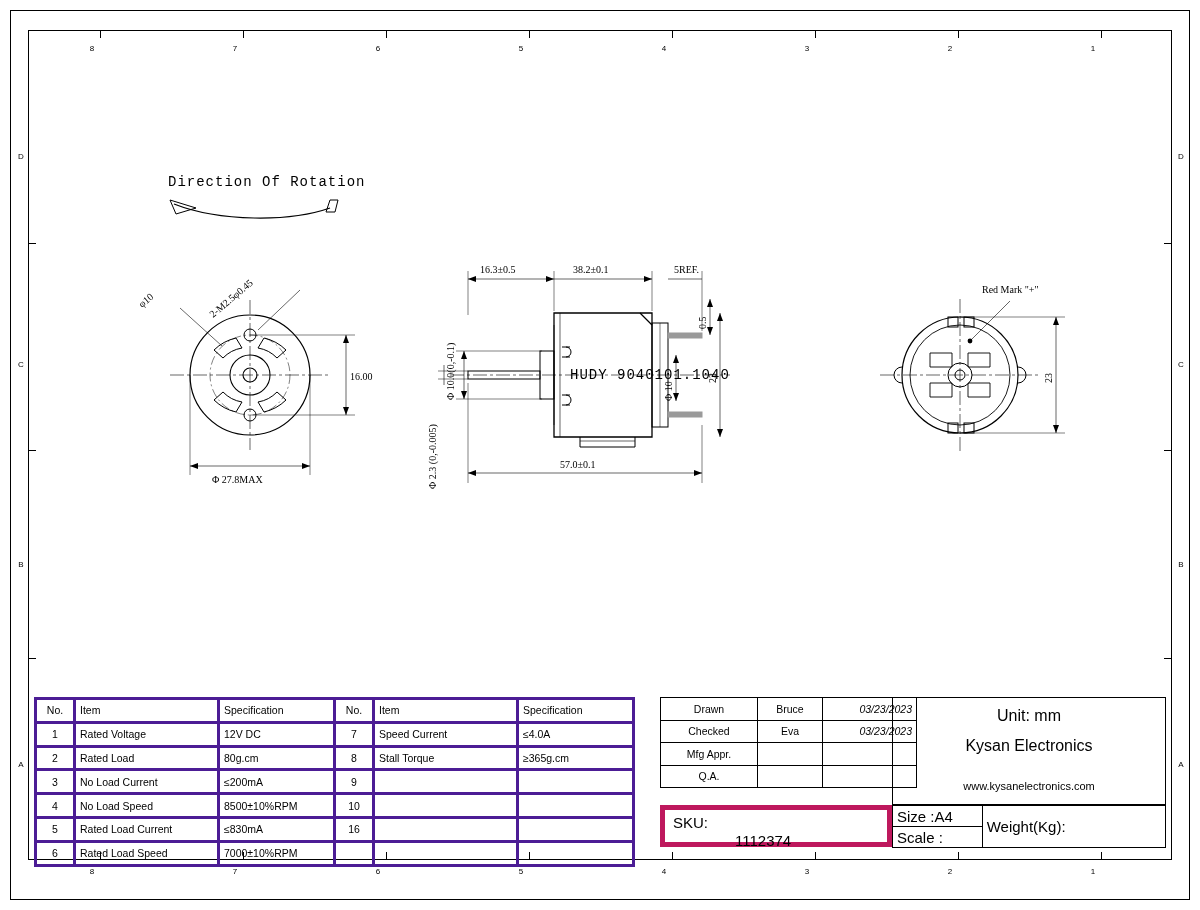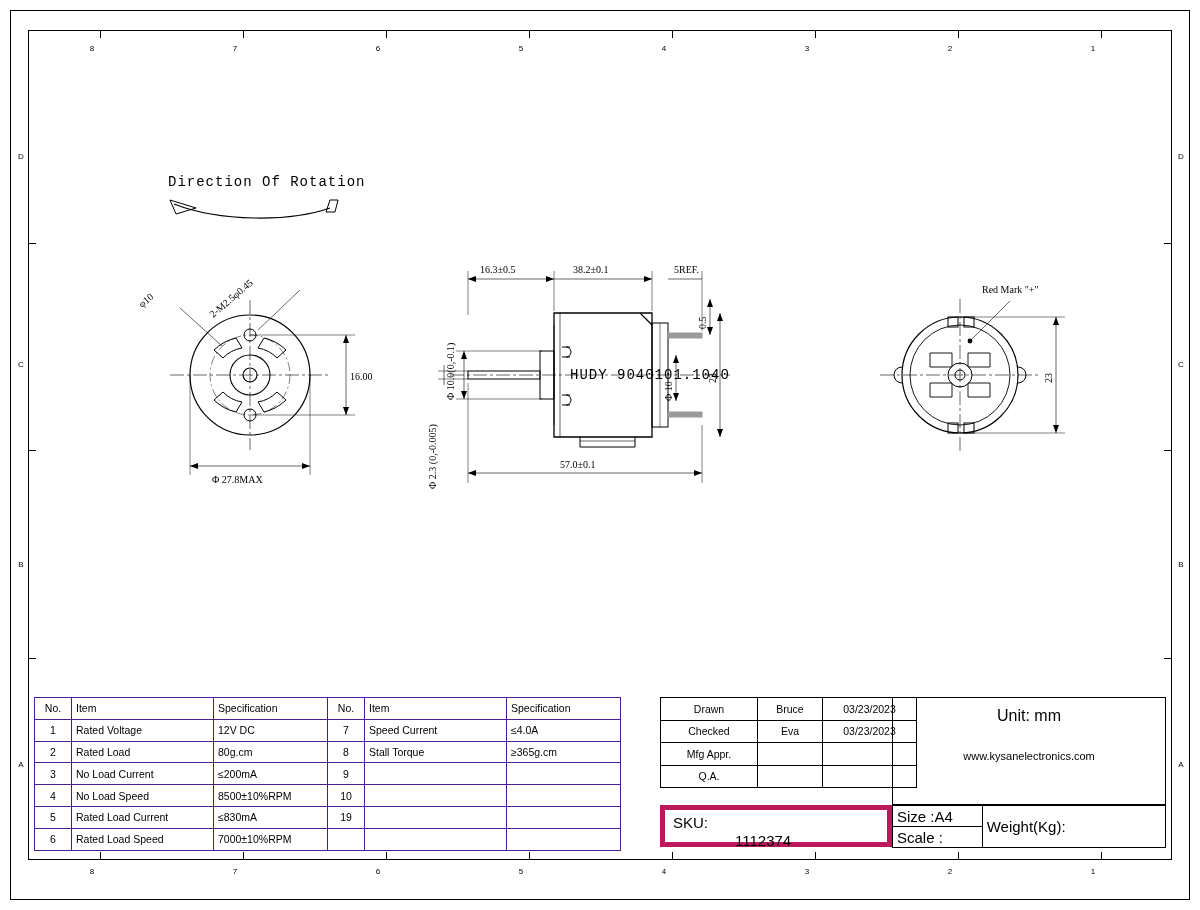--- a/index.html
+++ b/index.html
@@ -16,34 +16,34 @@
   
   .draw{position:absolute;}
   svg{display:block;overflow:visible;}
   text{font-family:"Liberation Serif",serif;fill:#000;}
 
   .ttl{font-family:"Liberation Mono",monospace;font-size:14px;letter-spacing:1px;}
 
   
   table{border-collapse:collapse;}
   .spec{position:absolute;left:34px;top:697px;font-size:10.5px;}
-  .spec td{border:1px solid #4c1d95;height:20.8px;padding:0 4px;white-space:nowrap;font-family:"Liberation Sans",sans-serif;}
+  .spec td{border:3px solid #4c1d95;height:20.8px;padding:0 4px;white-space:nowrap;font-family:"Liberation Sans",sans-serif;}
   .spec .c-no{width:28px;text-align:center;}
   .spec .c-item{width:133px;}
   .spec .c-spec{width:105px;}
 
   
   .titleblock{position:absolute;left:660px;top:697px;width:438px;height:150px;padding-left:8px;}
   .tb{position:absolute;border-collapse:collapse;font-size:10.5px;}
   .tb td{border:1px solid #000;padding:0 4px;font-family:"Liberation Sans",sans-serif;}
   .tb-left{left:0;top:0;}
   .tb-left td{height:21.5px;}
   .tb-left .c1{width:88px;text-align:center;}
   .tb-left .c2{width:56px;text-align:center;}
-  .tb-left .c3{width:85px;text-align:center;}
+  .tb-left .c3{width:85px;text-align:right;font-style:italic;}
 
   .tb-sku{position:absolute;left:0;top:108px;width:232px;height:42px;border:5px solid #be185d;box-sizing:border-box;}
   .sku-label{position:absolute;left:8px;top:4px;font-size:15px;}
   .sku-value{position:absolute;left:70px;top:22px;font-size:15px;}
 
   .tb-right{position:absolute;left:232px;top:0;width:274px;height:108px;border:1px solid #000;box-sizing:border-box;text-align:center;}
   .unit{font-size:16px;margin-top:9px;}
   .company{font-size:16px;margin-top:12px;}
   .website{font-size:11px;margin-top:25px;}
 
@@ -324,21 +324,21 @@
       <td class="c-item">No Load Speed</td>
       <td class="c-spec">8500±10%RPM</td>
       <td class="c-no">10</td>
       <td class="c-item"></td>
       <td class="c-spec"></td>
     </tr>
     <tr>
       <td class="c-no">5</td>
       <td class="c-item">Rated Load Current</td>
       <td class="c-spec">≤830mA</td>
-      <td class="c-no">19</td>
+      <td class="c-no">16</td>
       <td class="c-item"></td>
       <td class="c-spec"></td>
     </tr>
     <tr>
       <td class="c-no">6</td>
       <td class="c-item">Rated Load Speed</td>
       <td class="c-spec">7000±10%RPM</td>
       <td class="c-no"></td>
       <td class="c-item"></td>
       <td class="c-spec"></td>
@@ -373,20 +373,21 @@
     </tbody>
       </table>
 
     <div class="tb-sku">
       <div class="sku-label">SKU:</div>
       <div class="sku-value">1112374</div>
     </div>
 
     <div class="tb-right">
       <div class="unit">Unit: mm</div>
+      <div class="company">Kysan Electronics</div>
       <div class="website">www.kysanelectronics.com</div>
     </div>
 
     <table class="tb tb-size">
       <tbody>
           <tr>
         <td class="s1">Size :A4</td>
         <td class="s2" rowspan="2">Weight(Kg):</td>
       </tr>
       <tr>

